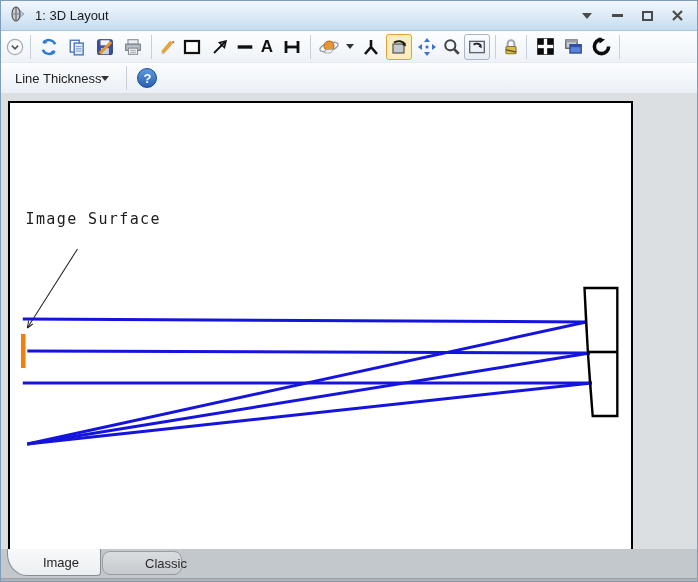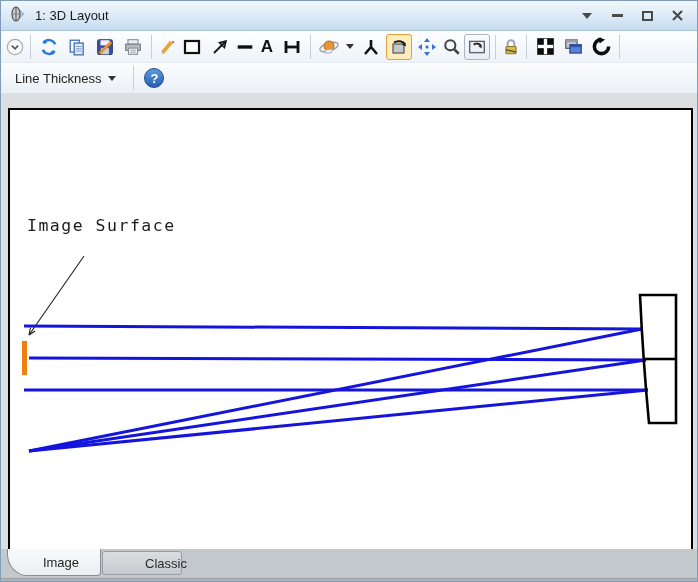--- a/index.html
+++ b/index.html
@@ -37,50 +37,50 @@
   .tb-btn {
     width:26px; height:26px; display:flex; align-items:center; justify-content:center;
     border:1px solid transparent; border-radius:3px; background:transparent;
   }
   .tb-btn.narrow { width:20px; }
   .tb-btn.active { background:#fdecbc; border-color:#dfa13d; }
   .tb-btn.framed { border-color:#aab4c4; background:linear-gradient(#fafcfe,#e8edf4); }
   .text-tool-glyph { font-size:17px; font-weight:bold; color:#111; line-height:1; }
   .dd-caret { width:0; height:0; border-left:4px solid transparent; border-right:4px solid transparent; border-top:5px solid #333; }
   .lt-btn {
-    display:flex; align-items:center; gap:7px; padding:4px 8px; border-radius:3px;
+    display:flex; align-items:center; padding:4px 8px; border-radius:3px;
     font-size:13px; color:#222;
   }
   .help-btn { width:22px; height:22px; display:flex; align-items:center; justify-content:center; }
   .help-circle {
     width:20px; height:20px; border-radius:50%;
     background:linear-gradient(#5b9bd9,#2a5fb5); border:1px solid #1d4a92;
     color:#fff; font-size:13px; font-weight:bold; display:flex; align-items:center; justify-content:center;
   }
   
   .canvas-wrap { flex:0 0 456px; height:456px; position:relative; background:#dcdfe2; }
   .draw-canvas {
-    position:absolute; left:7px; top:15px; width:685px; height:453px;
+    position:absolute; left:7px; top:8px; width:625px; height:453px;
     background:#ffffff; border:2px solid #000;
   }
   .draw-canvas svg { width:100%; height:100%; display:block; }
   
   .tabbar { flex:0 0 34px; height:34px; position:relative; background:#c3c8cc; }
   .tab-graph {
     position:absolute; left:6px; top:0; width:94px; height:27px;
     background:linear-gradient(#f7f9fa,#eceff1);
     border:1px solid #878d93; border-top:none;
     border-bottom-left-radius:20px 22px; border-bottom-right-radius:4px;
     display:flex; align-items:center; justify-content:center;
     font-size:13px; color:#1f1f1f; padding-left:14px;
   }
   .tab-classic {
     position:absolute; left:101px; top:2px; width:80px; height:24px;
     background:linear-gradient(#dadde0,#c6cbcf);
-    border:1px solid #979da3; border-radius:3px;
+    border:1px solid #979da3; border-radius:8px;
     display:flex; align-items:center; justify-content:center;
     font-size:13px; color:#2a2a2a;padding-left:48px;
   }
   .bottom-strip { position:absolute; left:0; bottom:0; width:100%; height:5px; background:#aeb3b8; border-top:1px solid #9aa0a5; }
 </style>
 </head>
 <body>
 
 <div class="window">
 

